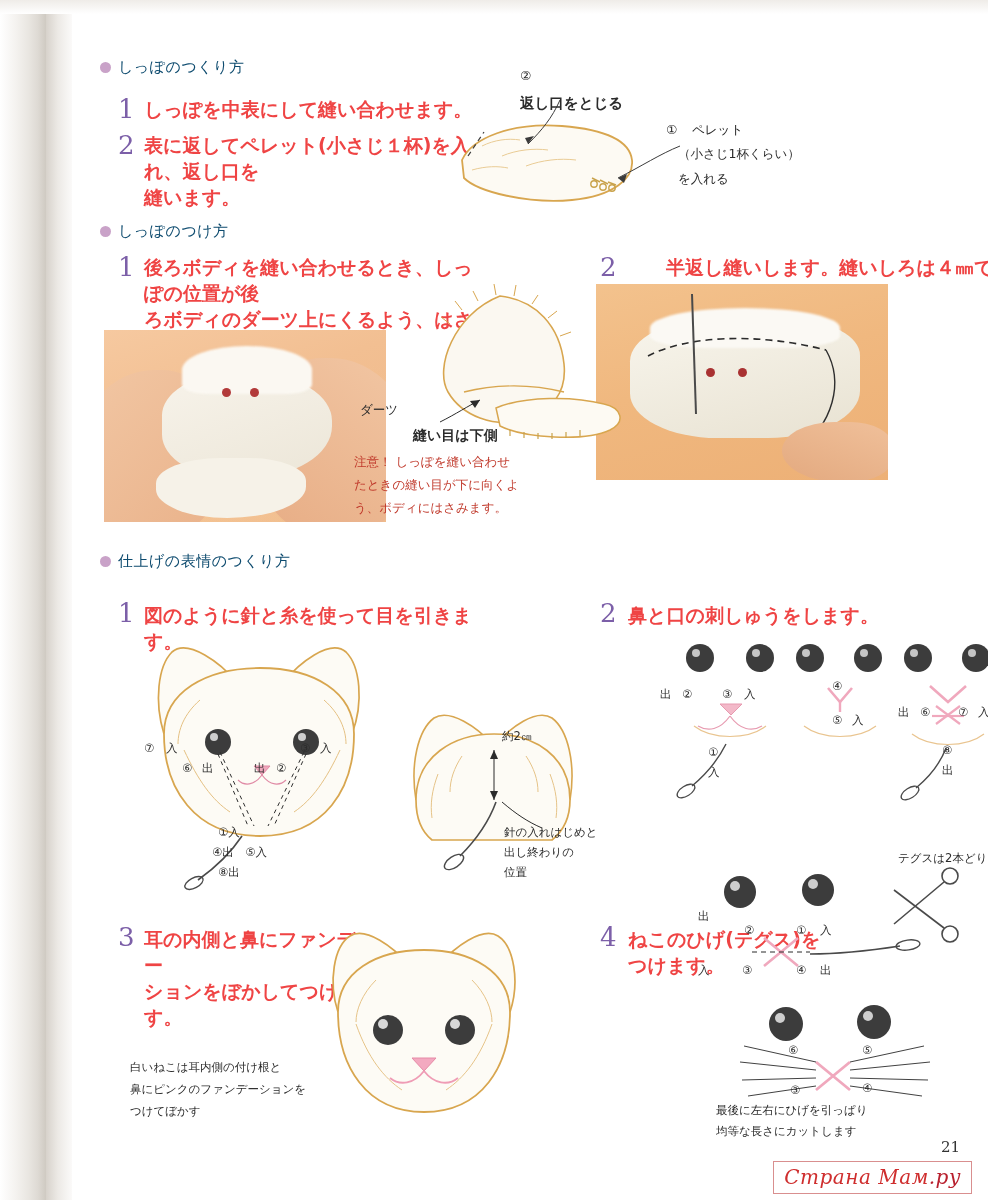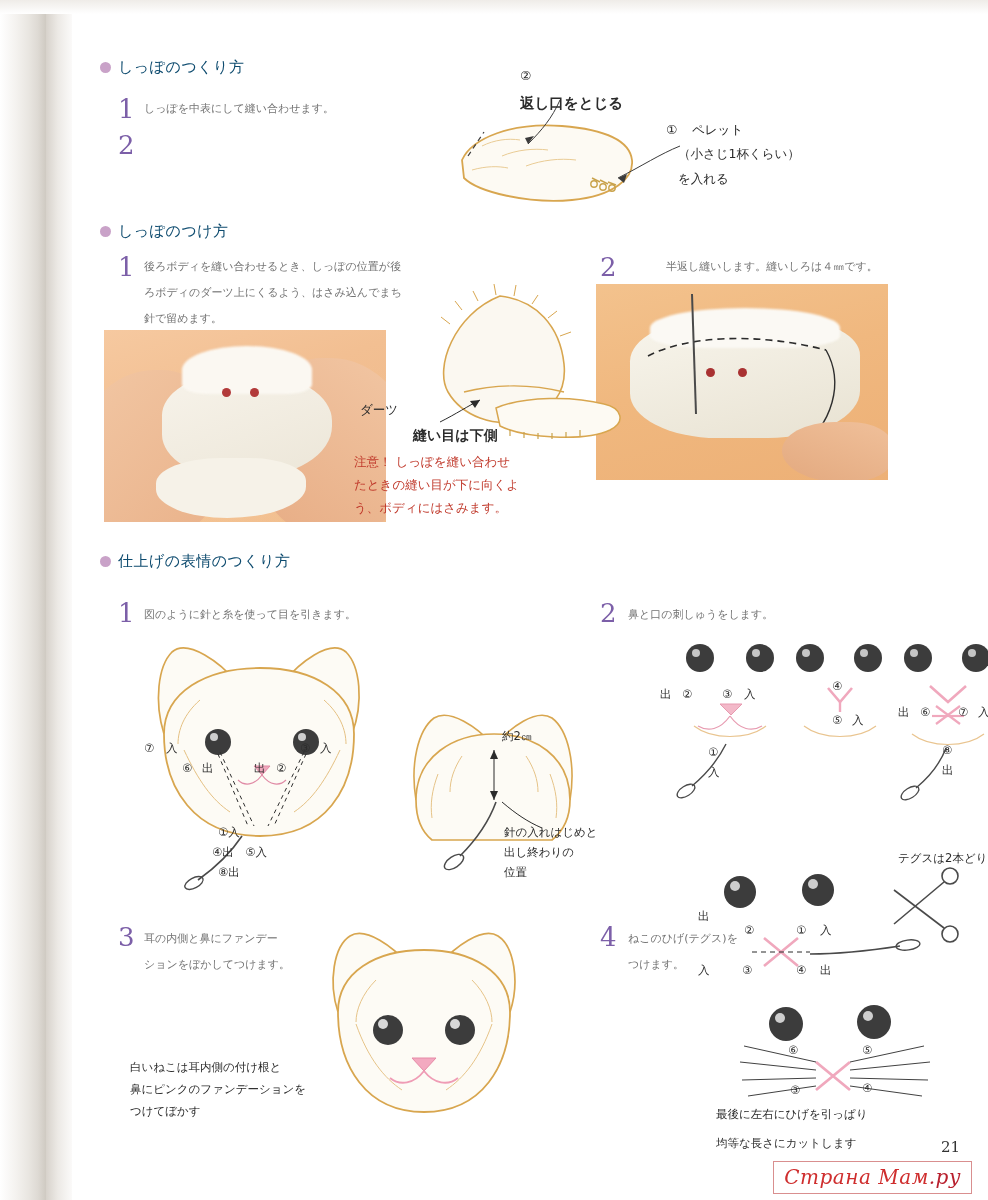--- a/index.html
+++ b/index.html
@@ -33,21 +33,21 @@
   }
   .sec-head .bullet{
     display:inline-block;width:11px;height:11px;border-radius:50%;
     background:#c9a2c8;margin-right:7px;vertical-align:-1px;
   }
   .stepnum{
     position:absolute;font-family:"DejaVu Serif","Liberation Serif",serif;
     font-size:26px;color:#7c5fa8;line-height:1;
   }
   .body-txt{
-    position:absolute;font-size:11px;line-height:26px;color:#737373;white-space:pre-line;
+    position:absolute;font-size:19px;line-height:26px;color:#ef4444;white-space:pre-line;font-weight:bold;
   }
   .small-txt{
     position:absolute;font-size:12.5px;line-height:23px;color:#2b2b2b;white-space:pre-line;
   }
   .tiny-txt{
     position:absolute;font-size:11.5px;line-height:20px;color:#2b2b2b;white-space:pre-line;
   }
   .bold-txt{font-weight:bold;font-family:Liberation Serif, serif;}
   .red-txt{color:#c0392b;}
 
@@ -94,20 +94,22 @@
 <div class="page">
 
   <div class="sec-head" style="left:28px;top:58px;">
     <span class="bullet"></span><span>しっぽのつくり方</span>
   </div>
 
   <div class="stepnum" style="left:46px;top:96px;">1</div>
   <div class="body-txt" style="left:72px;top:96px;width:330px;">しっぽを中表にして縫い合わせます。</div>
 
   <div class="stepnum" style="left:46px;top:132px;">2</div>
+  <div class="body-txt" style="left:72px;top:132px;width:340px;">表に返してペレット(小さじ１杯)を入れ、返し口を
+縫います。</div>
 
   <div class="dwg" style="left:370px;top:60px;">
     <svg width="420" height="180" viewBox="0 0 420 180">
 
       <path d="M20,100 C30,78 70,62 120,66 C170,70 188,84 190,100 C192,118 172,136 130,140 C86,144 36,132 22,118 Z" fill="#fdfaf3" stroke="#d8a64f" stroke-width="1.8"></path>
 
       <g stroke="#e7c68a" stroke-width="1" fill="none" opacity="0.9">
         <path d="M40,86 C52,80 66,78 78,80"></path>
         <path d="M60,96 C74,90 92,88 106,90"></path>
         <path d="M84,106 C100,100 118,98 134,100"></path>
@@ -426,21 +428,21 @@
           <path d="M118,70 L198,62"></path>
           <path d="M118,78 L196,80"></path>
           <path d="M118,86 L190,96"></path>
       </g>
     </svg>
   </div>
   <div class="tiny-txt" style="left:716px;top:1040px;">⑥</div>
   <div class="tiny-txt" style="left:790px;top:1040px;">⑤</div>
   <div class="tiny-txt" style="left:718px;top:1080px;">③</div>
   <div class="tiny-txt" style="left:790px;top:1078px;">④</div>
-  <div class="tiny-txt" style="left:644px;top:1100px;width:260px;line-height:29px;">最後に左右にひげを引っぱり
+  <div class="tiny-txt" style="left:644px;top:1100px;width:260px;line-height:21px;">最後に左右にひげを引っぱり
 均等な長さにカットします</div>
 
   <div class="page-no">21</div>
 </div>
 
 <div class="watermark">
   <span>Страна Мам</span><span class="ru">.ру</span>
 </div>
 
 </body></html>

